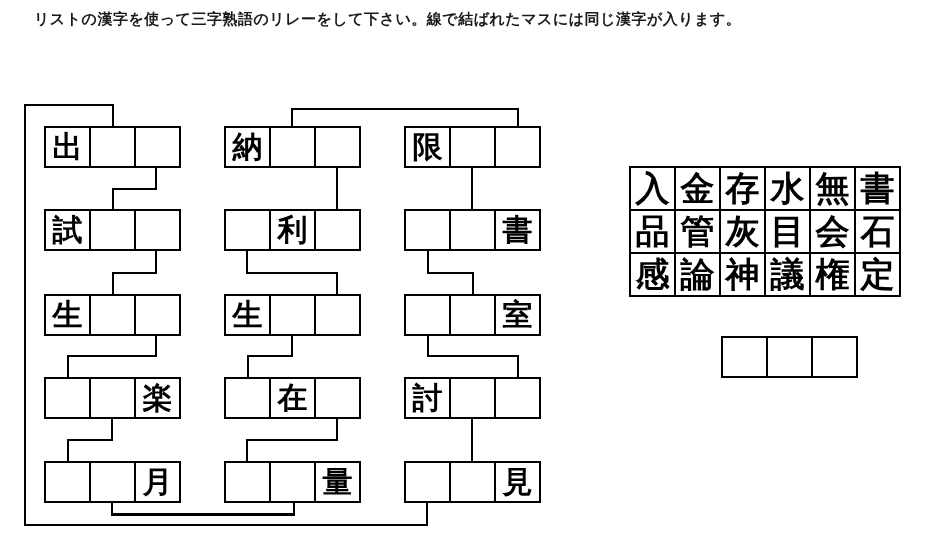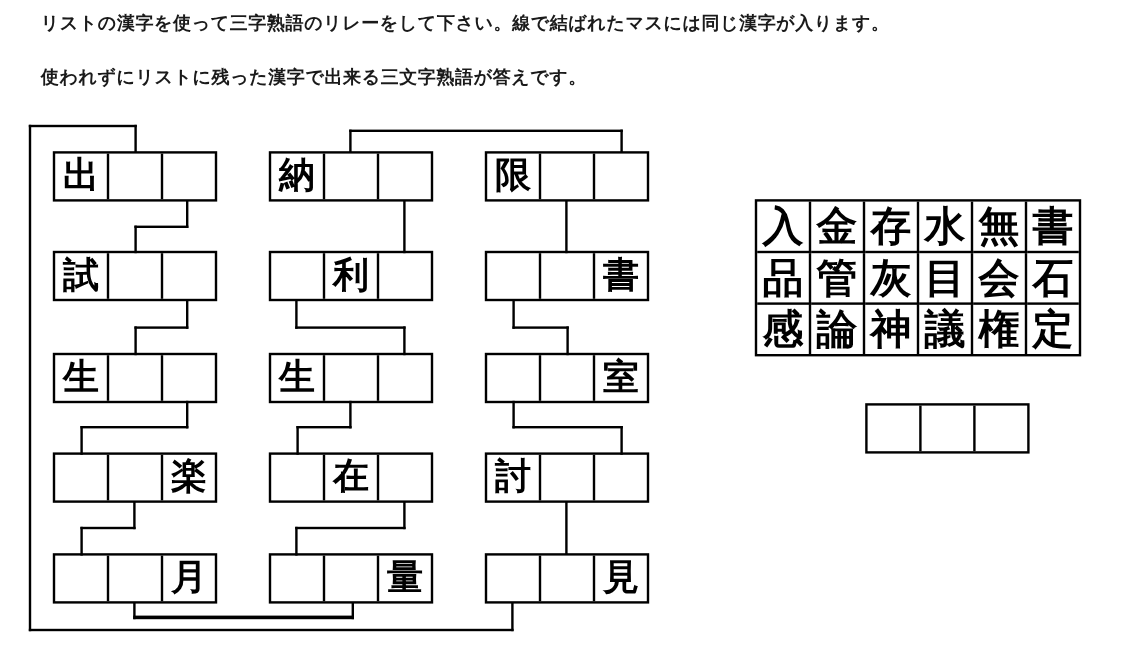--- a/index.html
+++ b/index.html
@@ -49,21 +49,20 @@
     font-size:30px; font-weight:bold;
   }
   .answer-box .cell:last-child { border-right:none; }
 </style>
 </head>
 <body>
 
 <div class="canvas">
 
   <div class="instr" style="top:10px">リストの漢字を使って三字熟語のリレーをして下さい。線で結ばれたマスには同じ漢字が入ります。</div>
-  <div class="instr" style="top:55px">使われずにリストに残った漢字で出来る三文字熟語が答えです。</div>
 
   <div class="pbox" style="left:44px;top:126px">
     <div class="cell">出</div>
     <div class="cell"></div>
     <div class="cell"></div>
   </div>
   <div class="pbox" style="left:44px;top:209px">
     <div class="cell">試</div>
     <div class="cell"></div>
     <div class="cell"></div>

